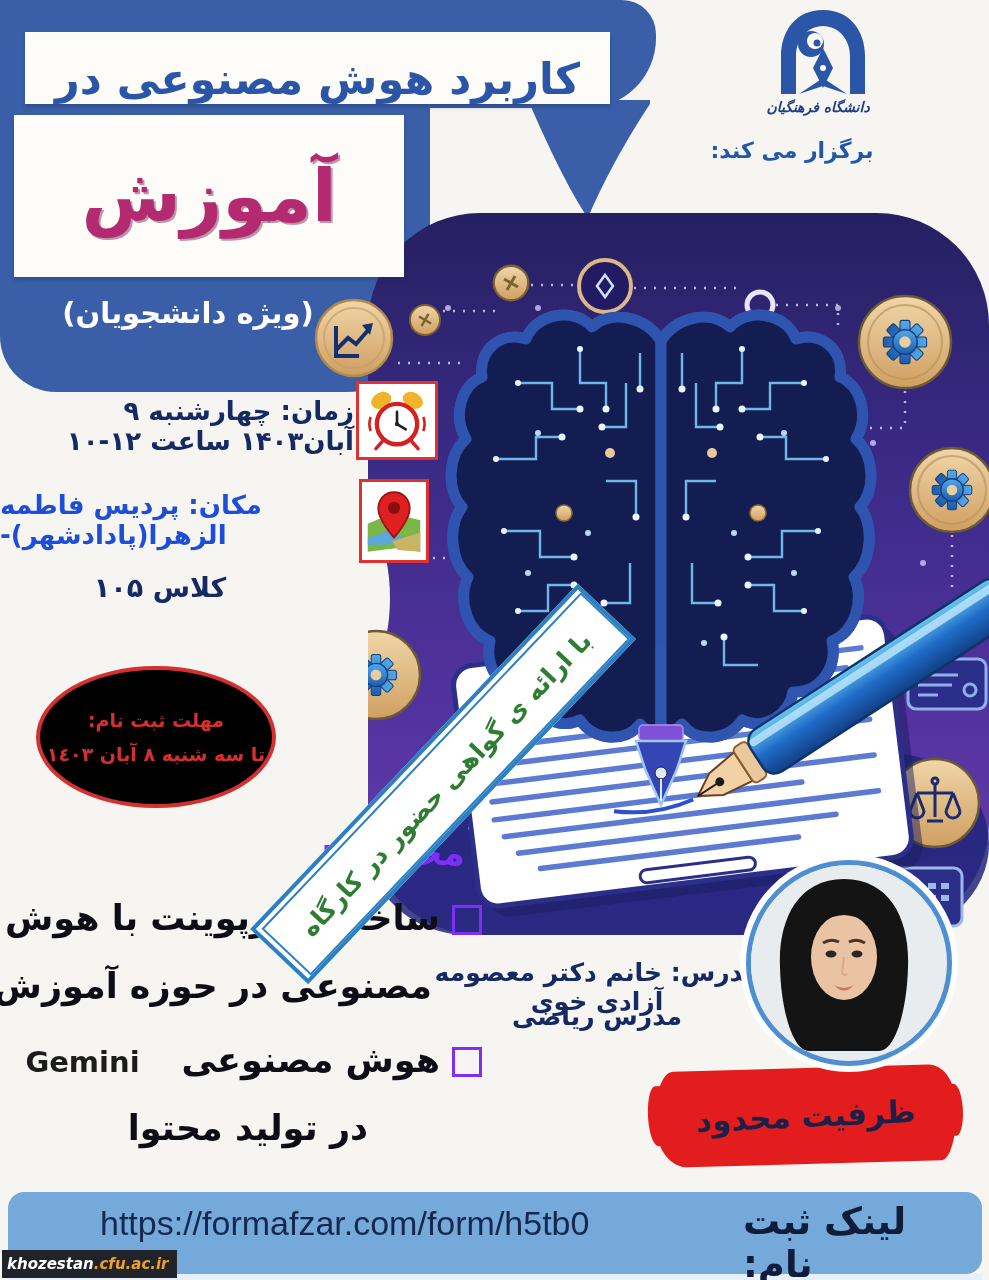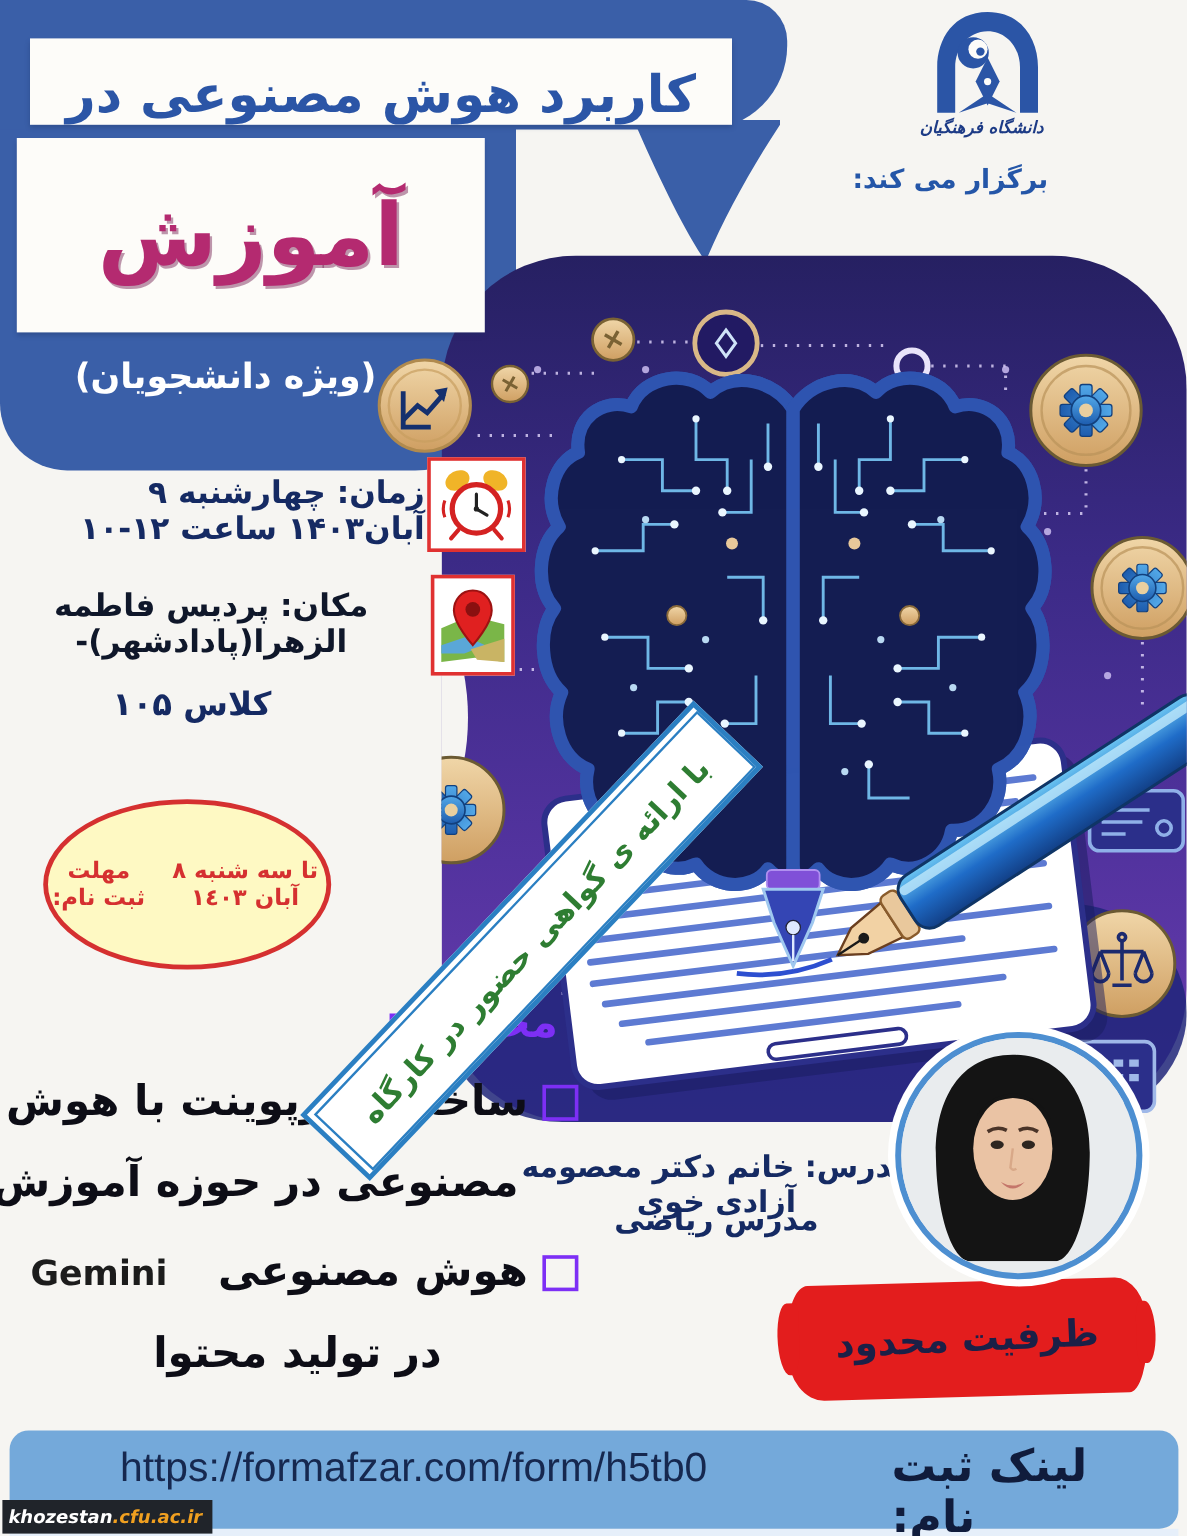--- a/index.html
+++ b/index.html
@@ -21,25 +21,25 @@
   .subtitle{left:38px;top:296px;width:300px;text-align:center;color:#fff;font-size:29px;font-weight:700;direction:rtl}
   
   .logo-caption{left:728px;top:99px;width:180px;text-align:center;font-size:14px;font-weight:700;
     font-style:italic;color:#1d3b86;direction:rtl}
   .org{left:598px;top:134px;width:388px;text-align:center;direction:rtl;color:#2456a8;font-weight:700}
   .org .l1{font-size:22px;line-height:1.5}
   .org .l2{font-size:22px;line-height:1.5}
   
   .icon-box{background:#fff;border:3px solid #e03131;display:flex;align-items:center;justify-content:center}
   .time-text{left:2px;top:396px;width:352px;direction:rtl;text-align:right;font-size:26px;font-weight:700;color:#152a63}
-  .loc-text{left:0;top:490px;width:352px;direction:rtl;text-align:center;font-size:26px;font-weight:700;color:#0f172a}
+  .loc-text{left:0;top:490px;width:352px;direction:rtl;text-align:left;font-size:26px;font-weight:700;color:#1d4ed8}
   .loc2-text{left:55px;top:572px;width:210px;direction:rtl;text-align:center;font-size:27px;font-weight:700;color:#152a63}
   
   .oval{left:36px;top:666px;width:232px;height:134px;border:4px solid #d53030;border-radius:50%;
-    background:#fef9c3;display:flex;flex-direction:row;align-items:center;justify-content:flex-start;gap:12px}
+    background:#000000;display:flex;flex-direction:column;align-items:center;justify-content:center;gap:12px}
   .oval div{direction:rtl;color:#d53030;font-weight:700;font-size:19px;text-align:center}
   
   .banner{left:205px;top:744px;width:460px;height:64px;transform:rotate(-46.5deg);
     background:#fff;border:4px solid #2b7fc2;padding:4px;z-index:6}
   .banner-in{width:100%;height:100%;border:2px solid #2b7fc2;display:flex;align-items:center;justify-content:center}
   .banner-in span{direction:rtl;color:#2e7d32;font-size:25px;font-weight:700;letter-spacing:1px;white-space:nowrap}
   
   .topics-h{left:280px;top:832px;width:185px;direction:rtl;text-align:right;font-size:36px;font-weight:800;color:#7d2ff5;z-index:3}
   .tline{direction:rtl;text-align:right;font-weight:800;font-size:35px;color:#0d0d16;z-index:3;white-space:nowrap}
   .sq{display:inline-block;width:24px;height:24px;border:3px solid #7d2ff5;margin-left:12px;vertical-align:middle}

